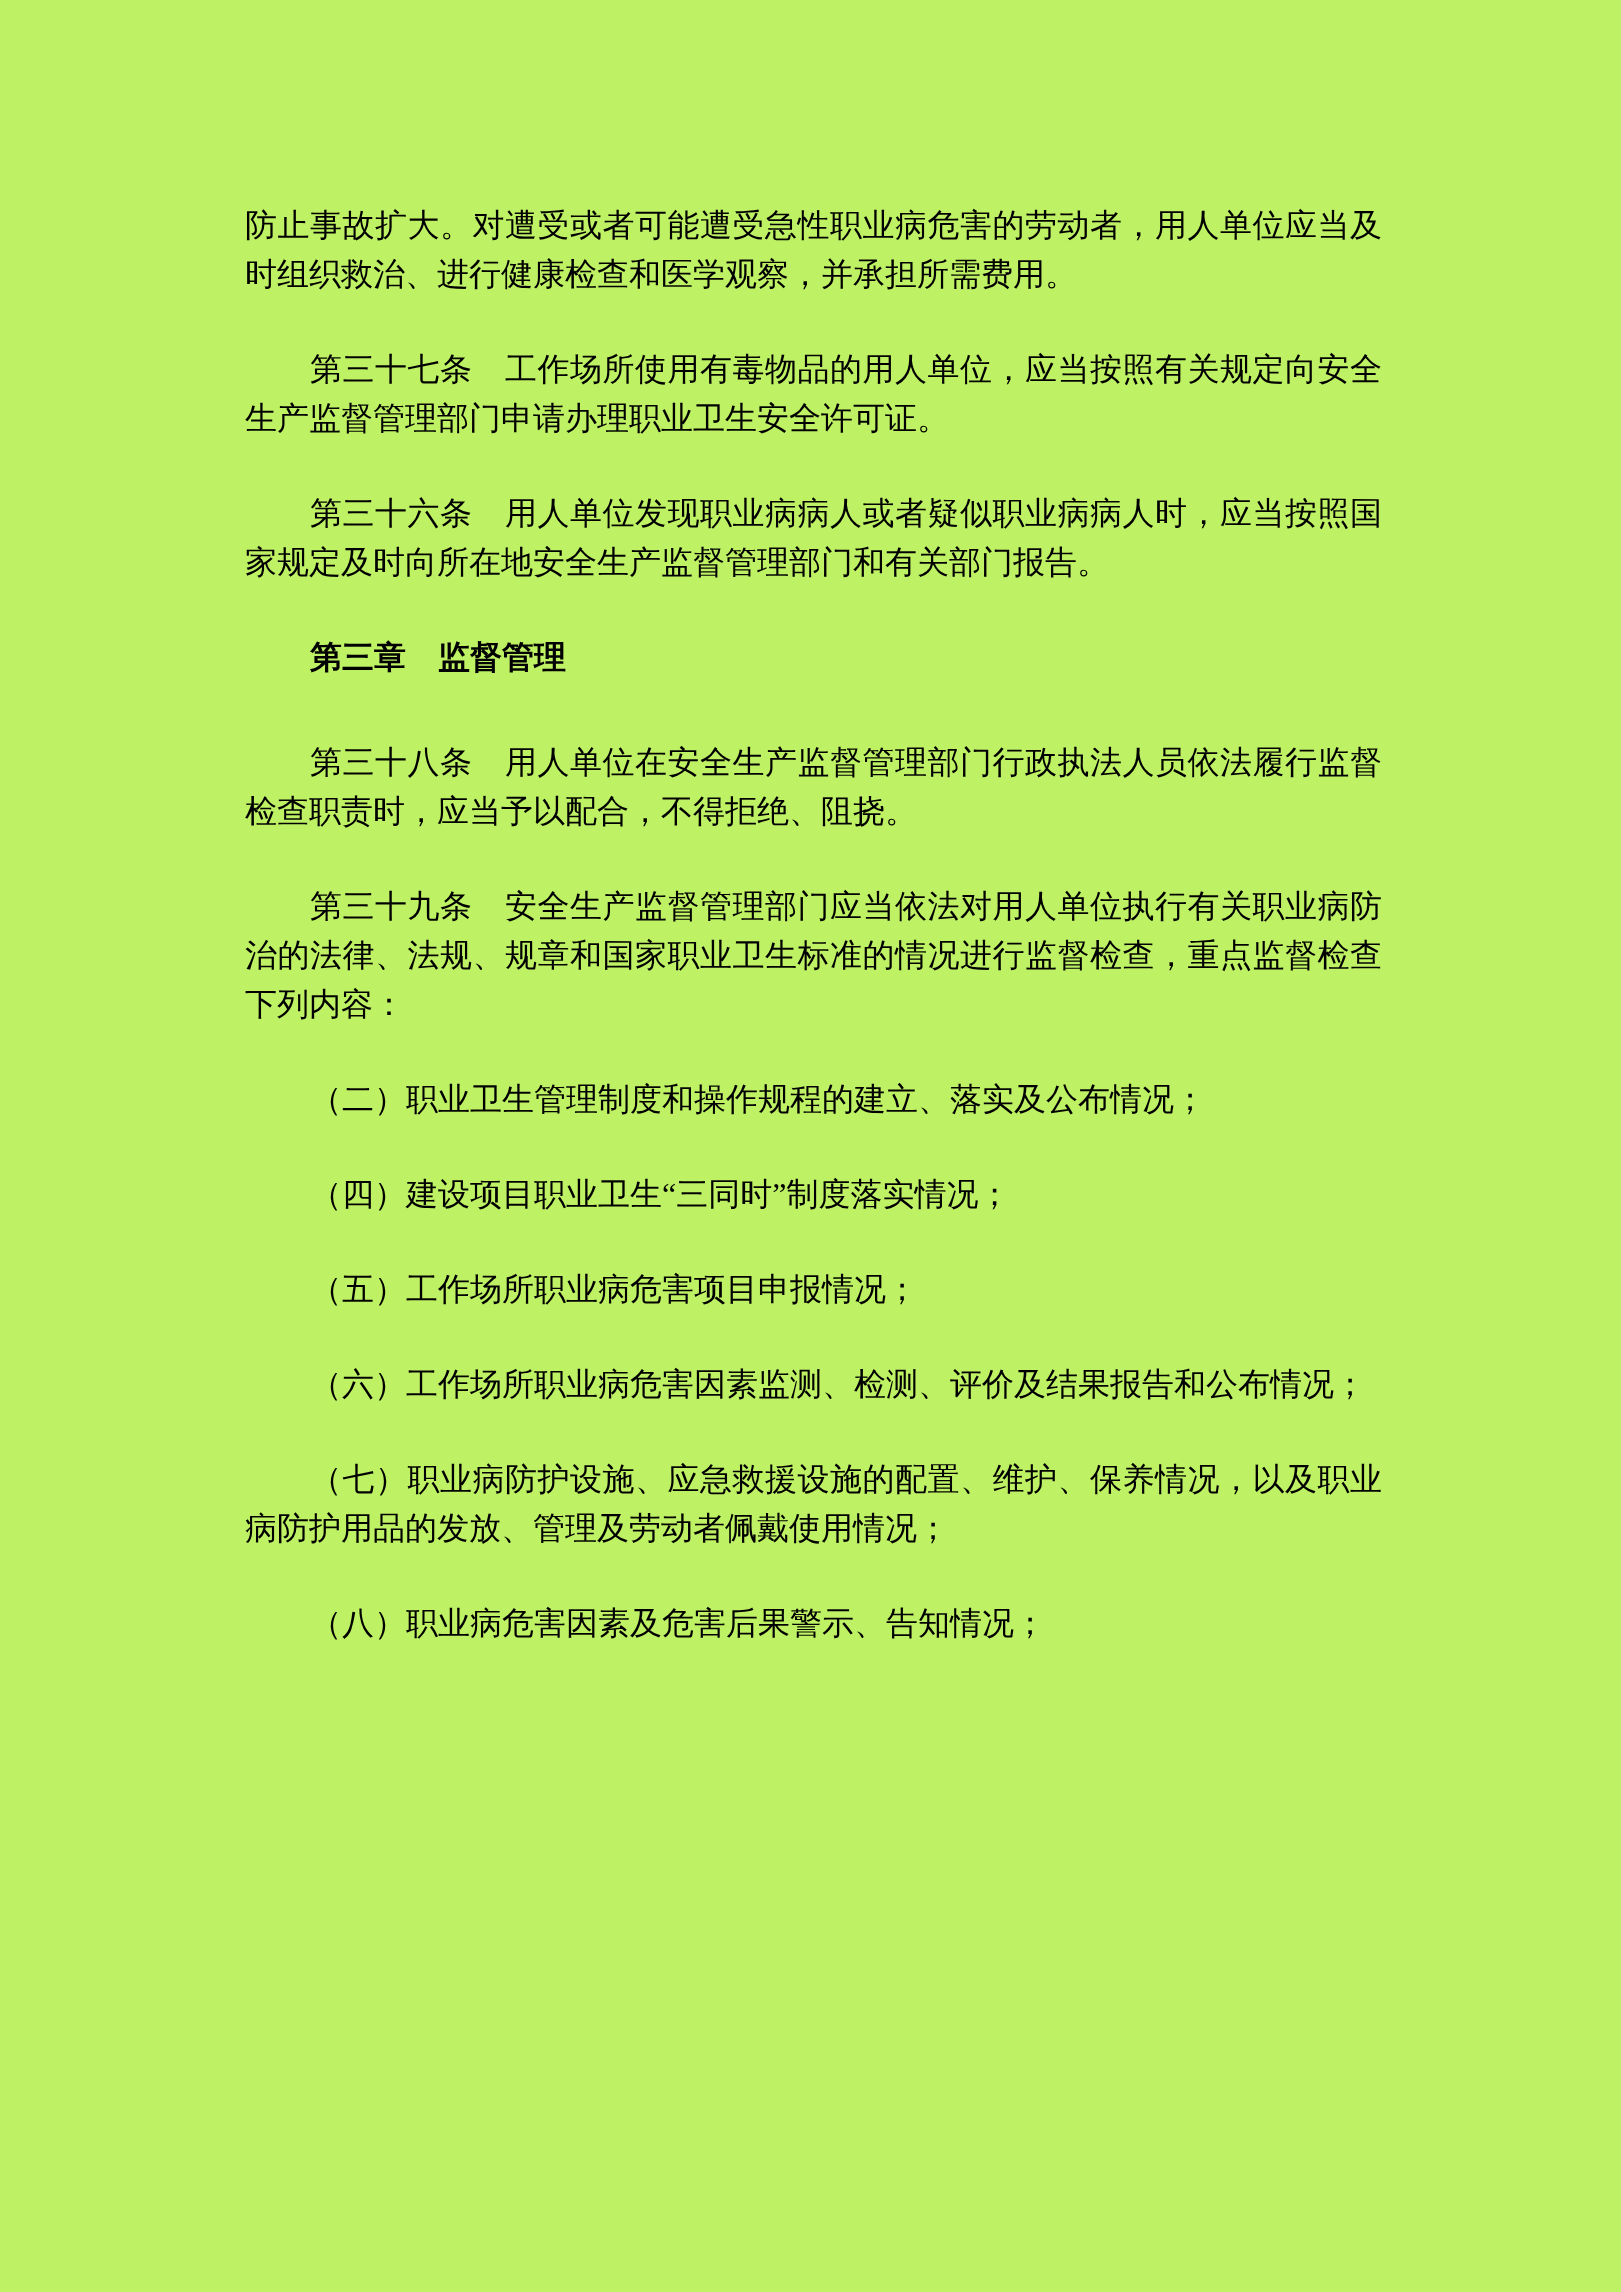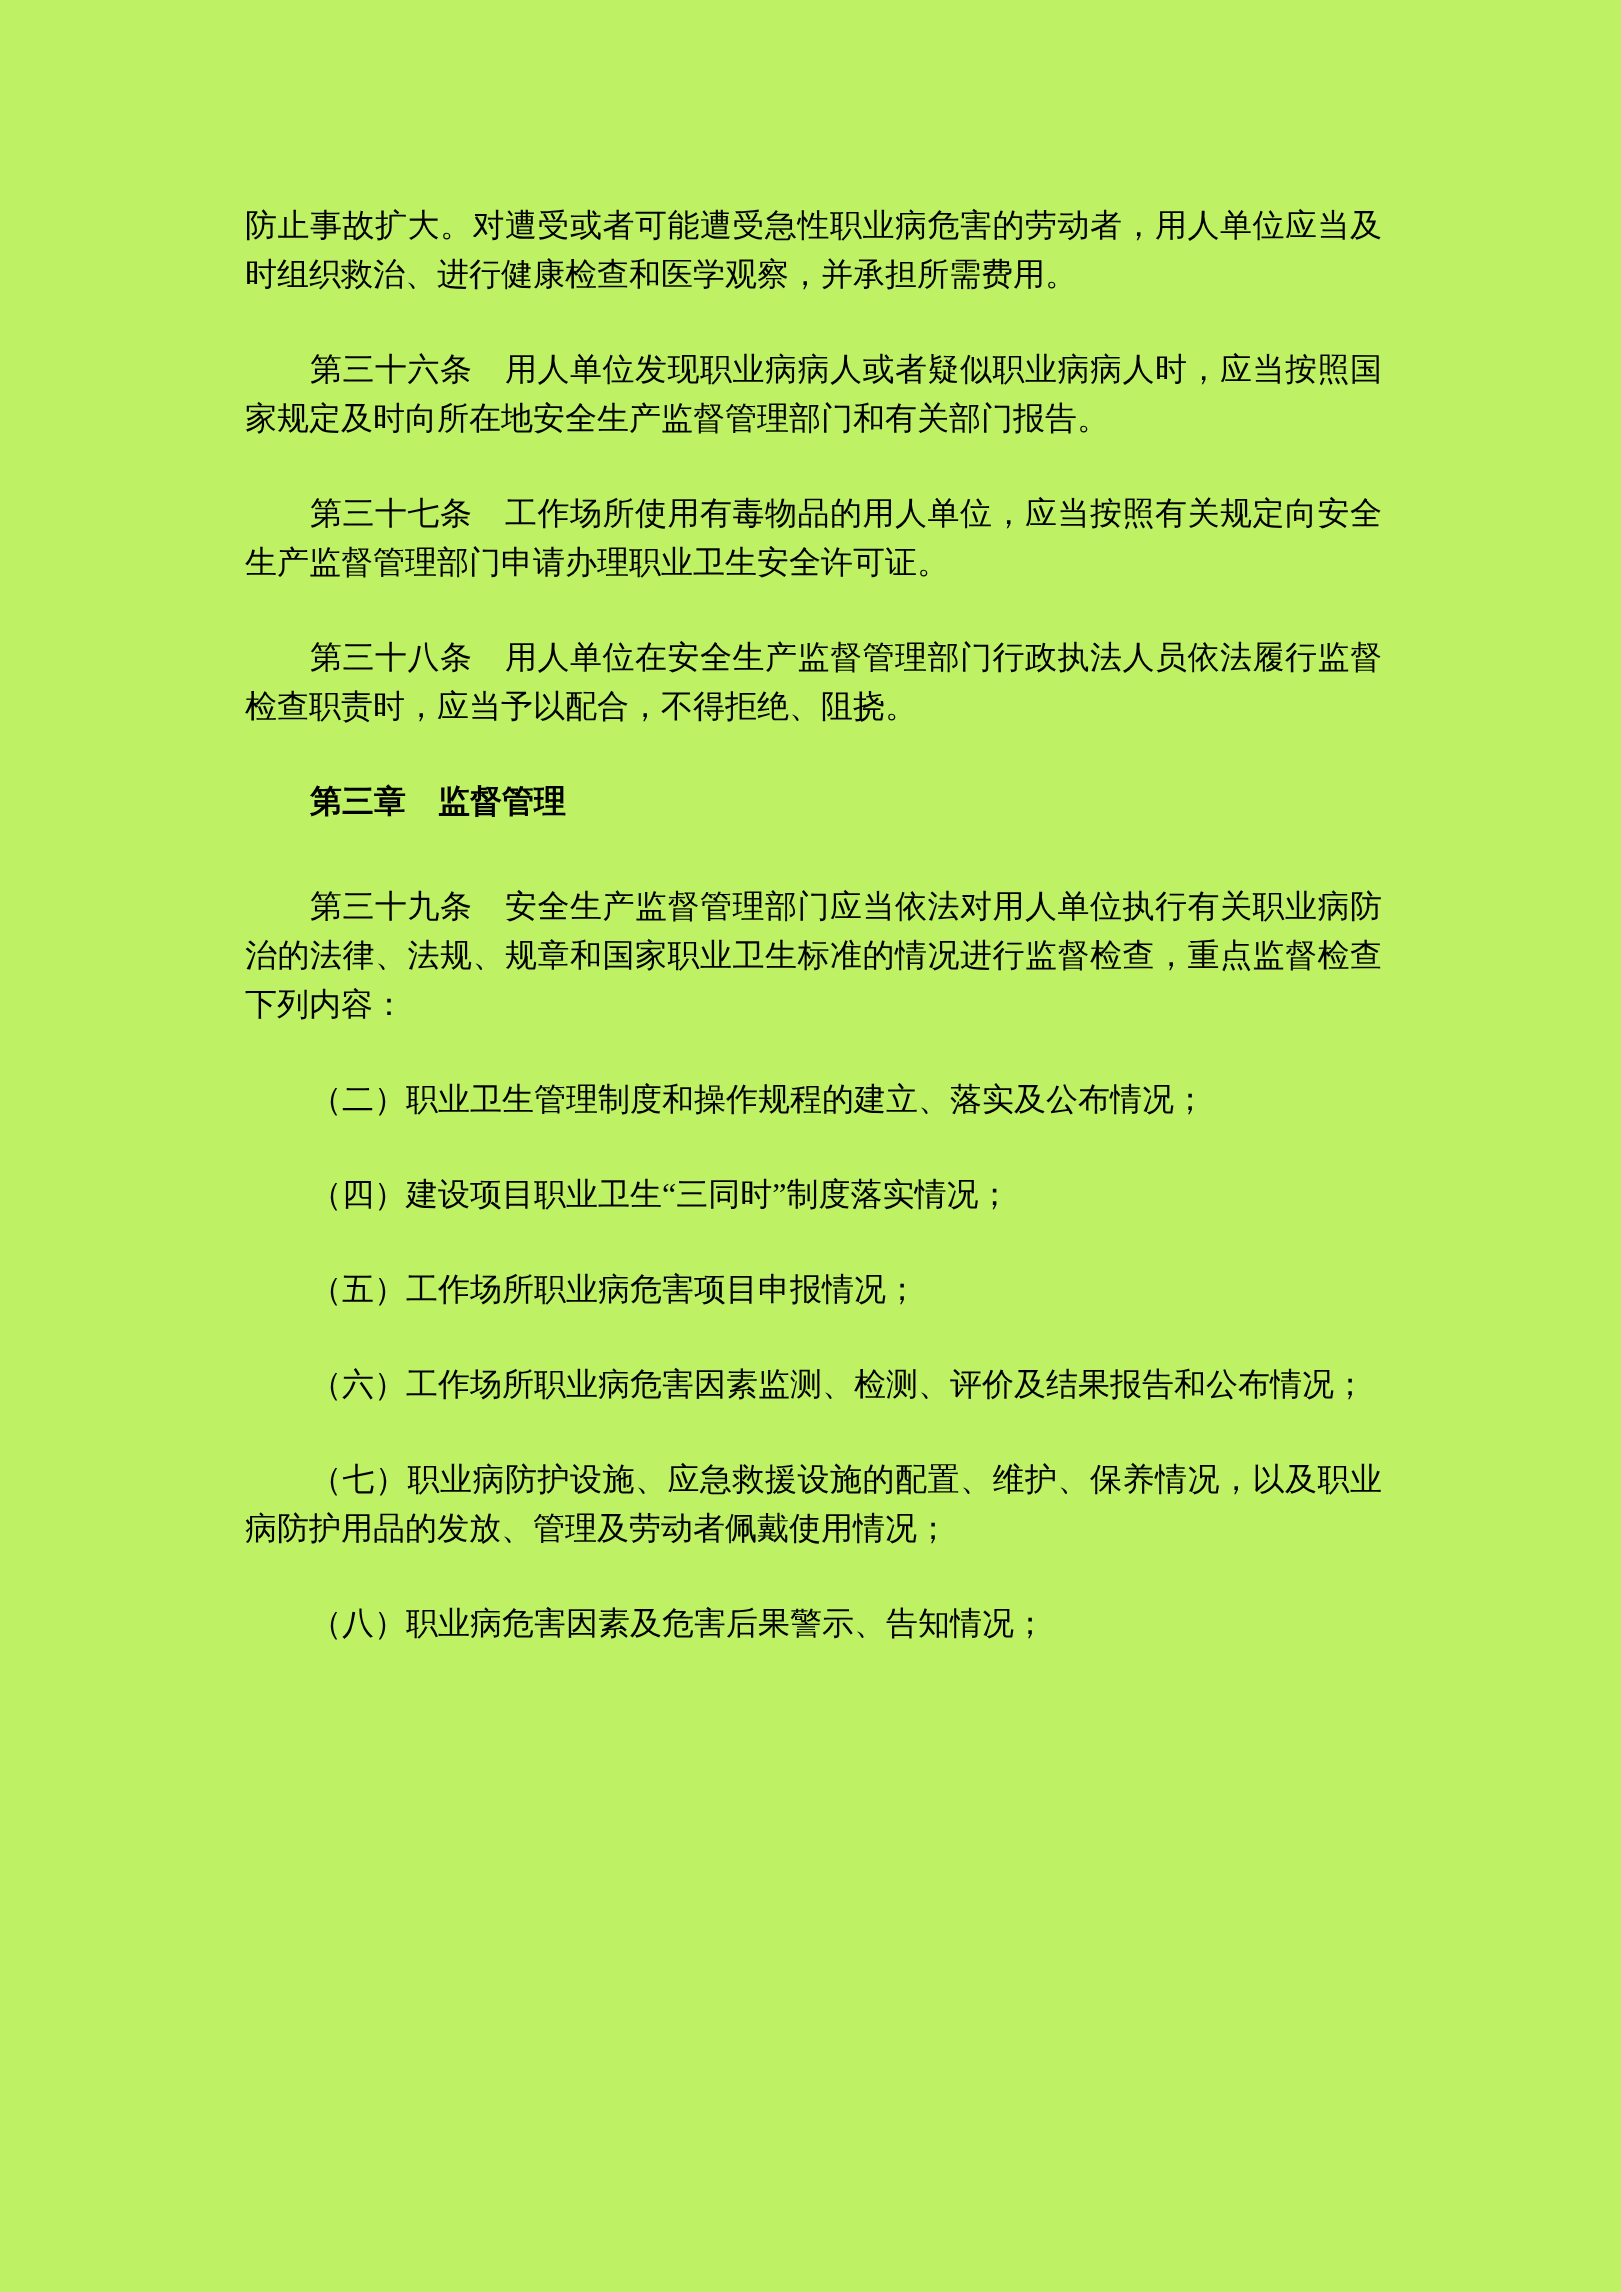--- a/index.html
+++ b/index.html
@@ -38,24 +38,24 @@
     font-weight: bold;
     margin-bottom: 56px;
   }
 </style>
 </head>
 <body>
 
 <div class="page">
   <div class="doc-body">
       <p class="para no-indent">防止事故扩大。对遭受或者可能遭受急性职业病危害的劳动者，用人单位应当及时组织救治、进行健康检查和医学观察，并承担所需费用。</p>
+      <p class="para">第三十七条　工作场所使用有毒物品的用人单位，应当按照有关规定向安全生产监督管理部门申请办理职业卫生安全许可证。</p>
       <p class="para">第三十六条　用人单位发现职业病病人或者疑似职业病病人时，应当按照国家规定及时向所在地安全生产监督管理部门和有关部门报告。</p>
-      <p class="para">第三十七条　工作场所使用有毒物品的用人单位，应当按照有关规定向安全生产监督管理部门申请办理职业卫生安全许可证。</p>
+      <p class="para heading">第三章　监督管理</p>
       <p class="para">第三十八条　用人单位在安全生产监督管理部门行政执法人员依法履行监督检查职责时，应当予以配合，不得拒绝、阻挠。</p>
-      <p class="para heading">第三章　监督管理</p>
       <p class="para">第三十九条　安全生产监督管理部门应当依法对用人单位执行有关职业病防治的法律、法规、规章和国家职业卫生标准的情况进行监督检查，重点监督检查下列内容：</p>
       <p class="para">（二）职业卫生管理制度和操作规程的建立、落实及公布情况；</p>
       <p class="para">（四）建设项目职业卫生“三同时”制度落实情况；</p>
       <p class="para">（五）工作场所职业病危害项目申报情况；</p>
       <p class="para">（六）工作场所职业病危害因素监测、检测、评价及结果报告和公布情况；</p>
       <p class="para">（七）职业病防护设施、应急救援设施的配置、维护、保养情况，以及职业病防护用品的发放、管理及劳动者佩戴使用情况；</p>
       <p class="para">（八）职业病危害因素及危害后果警示、告知情况；</p>
     </div>
 </div>
 

